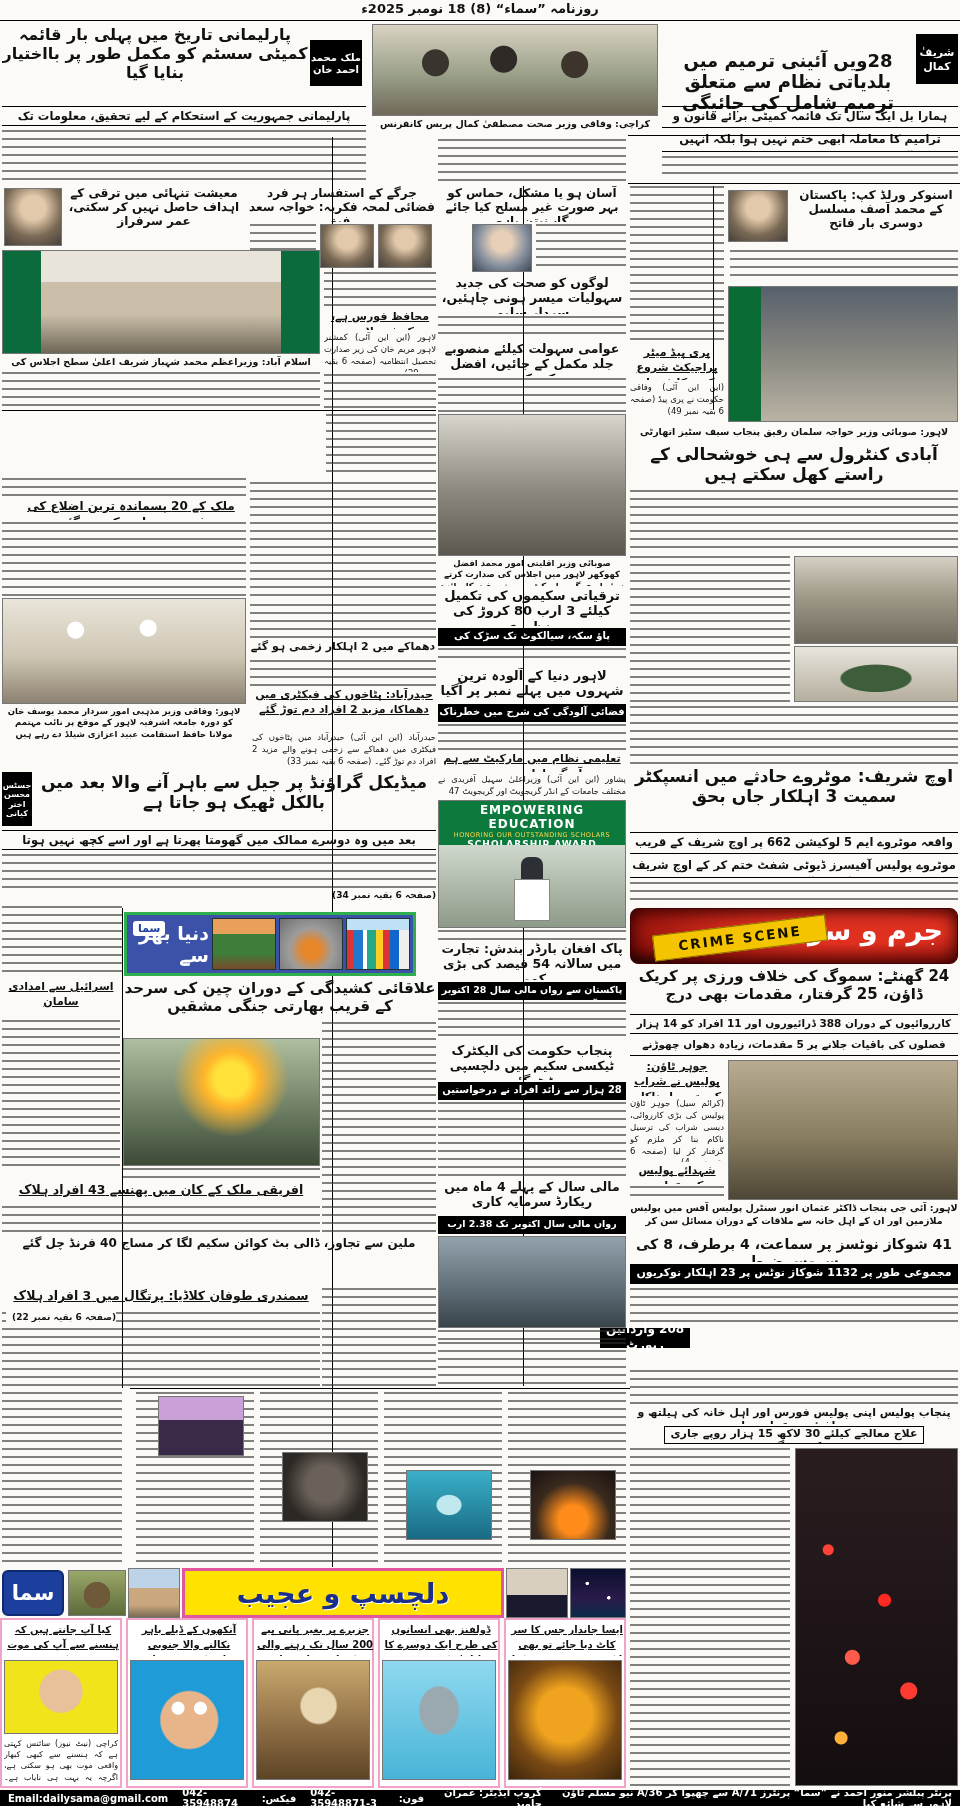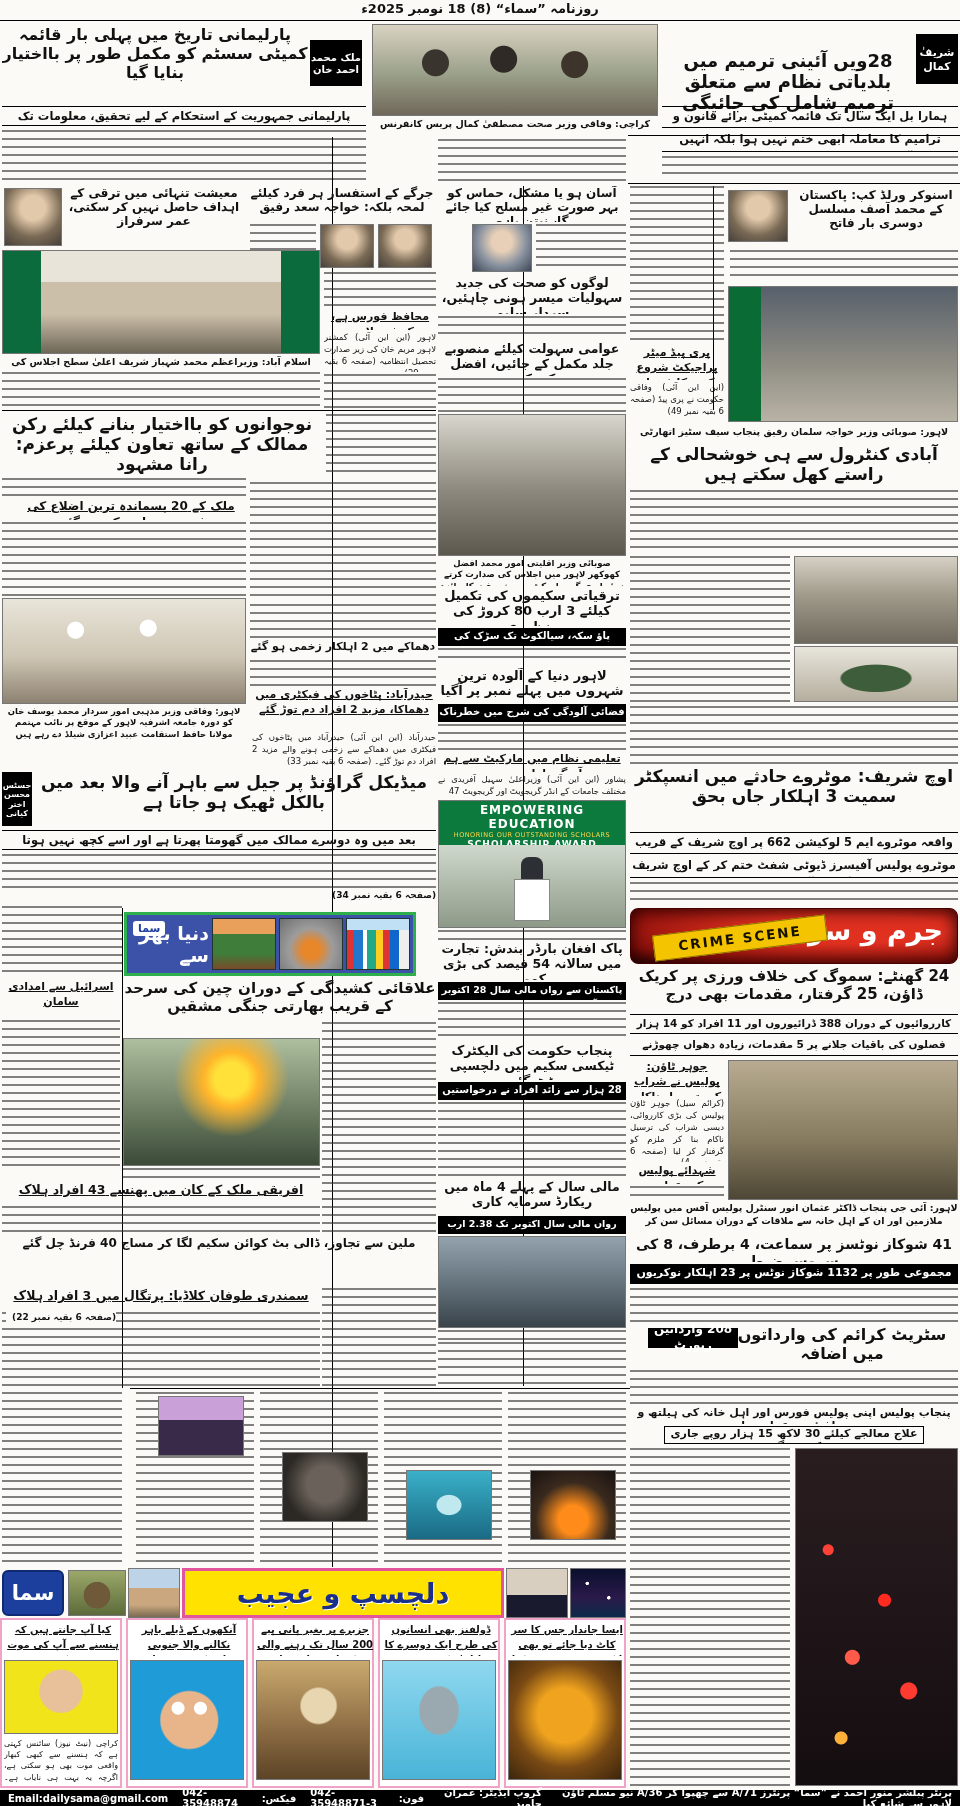--- a/index.html
+++ b/index.html
@@ -147,22 +147,21 @@
   <div class="abs cap" style="left:630px;top:1202px;width:328px;height:28px;">لاہور: آئی جی پنجاب ڈاکٹر عثمان انور سنٹرل پولیس آفس میں پولیس ملازمین اور ان کے اہل خانہ سے ملاقات کے دوران مسائل سن کر احکامات جاری کر رہے ہیں</div>
   <div class="abs minihead" style="left:630px;top:1060px;width:94px;height:36px;">جوہر ٹاؤن: پولیس نے شراب کی ترسیل ناکام بنا دی</div>
   <div class="abs minibody" style="left:630px;top:1098px;width:94px;height:64px;">(کرائم سیل) جوہر ٹاؤن پولیس کی بڑی کارروائی، دیسی شراب کی ترسیل ناکام بنا کر ملزم کو گرفتار کر لیا (صفحہ 6 بقیہ نمبر 4)</div>
   <div class="abs minihead" style="left:630px;top:1164px;width:94px;height:20px;">شہدائے پولیس کی عظیم قربانی</div>
   <div class="abs tx" style="left:630px;top:1186px;width:94px;height:16px;"></div>
 
   <div class="abs h" style="left:630px;top:1236px;width:328px;height:26px;font-size:14px;">41 شوکاز نوٹسز پر سماعت، 4 برطرف، 8 کی سروس ضبط</div>
   <div class="abs bar" style="left:630px;top:1264px;width:328px;height:20px;">مجموعی طور پر 1132 شوکاز نوٹس پر 23 اہلکار نوکریوں سے برطرف کئے گئے</div>
   <div class="abs tx" style="left:630px;top:1288px;width:328px;height:34px;"></div>
 
-  <div class="abs h" style="left:726px;top:1326px;width:232px;height:40px;font-size:16px;">سٹریٹ کرائم کی وارداتوں میں اضافہ</div>
-  <div class="abs badge" style="left:648px;top:1328px;width:90px;height:20px;">208 وارداتیں رپورٹ</div>
+  <div class="abs badge" style="left:600px;top:1328px;width:90px;height:20px;">208 وارداتیں رپورٹ</div>
   <div class="abs tx" style="left:630px;top:1370px;width:328px;height:34px;"></div>
   <div class="abs" style="left:630px;top:1406px;width:328px;height:18px;font-size:11px;font-weight:700;text-align:center;overflow:hidden;">پنجاب پولیس اپنی پولیس فورس اور اہل خانہ کی ہیلتھ و ویلفیئر پر عمل پیرا</div>
   <div class="abs" style="left:664px;top:1426px;width:260px;height:18px;font-size:11px;font-weight:700;text-align:center;border:1px solid #000;overflow:hidden;">علاج معالجے کیلئے 30 لاکھ 15 ہزار روپے جاری کر دیے گئے</div>
 
   <div class="abs photo ph-traffic" style="left:795px;top:1448px;width:163px;height:338px;"></div>
   <div class="abs tx" style="left:630px;top:1448px;width:160px;height:338px;"></div>
 
   <div class="abs tx" style="left:438px;top:139px;width:188px;height:44px;"></div>
   <div class="abs h" style="left:438px;top:186px;width:188px;height:36px;font-size:12px;">آسان ہو یا مشکل، حماس کو بہر صورت غیر مسلح کیا جائے گا، نیتن یاہو</div>
   <div class="abs photo ph-netanyahu" style="left:472px;top:224px;width:60px;height:48px;"></div>
@@ -207,39 +206,38 @@
   <div class="abs h" style="left:438px;top:1044px;width:188px;height:36px;font-size:12.5px;">پنجاب حکومت کی الیکٹرک ٹیکسی سکیم میں دلچسپی بڑھ گئی</div>
   <div class="abs bar" style="left:438px;top:1082px;width:188px;height:18px;font-size:10px;">28 ہزار سے زائد افراد نے درخواستیں جمع کرا دیں</div>
   <div class="abs tx" style="left:438px;top:1102px;width:188px;height:76px;"></div>
 
   <div class="abs h" style="left:438px;top:1180px;width:188px;height:34px;font-size:12.5px;">مالی سال کے پہلے 4 ماہ میں ریکارڈ سرمایہ کاری</div>
   <div class="abs bar" style="left:438px;top:1216px;width:188px;height:18px;font-size:9.5px;">رواں مالی سال اکتوبر تک 2.38 ارب ڈالر کی خالص سرمایہ کاری ریکارڈ</div>
   <div class="abs photo ph-assembly" style="left:438px;top:1236px;width:188px;height:92px;"></div>
   <div class="abs tx" style="left:438px;top:1330px;width:188px;height:10px;"></div>
   <div class="abs tx" style="left:438px;top:1342px;width:188px;height:44px;"></div>
 
-  <div class="abs h" style="left:248px;top:186px;width:188px;height:36px;font-size:12px;">جرگے کے استفسار ہر فرد کیلئے لمحہ بلکہ: خواجہ سعد رفیق</div>
+  <div class="abs h" style="left:248px;top:186px;width:188px;height:36px;font-size:12px;">جرگے کے استفسار ہر فرد فضائی لمحہ فکریہ: خواجہ سعد رفیق</div>
   <div class="abs photo ph-portrait" style="left:378px;top:224px;width:54px;height:44px;"></div>
   <div class="abs photo ph-portrait" style="left:320px;top:224px;width:54px;height:44px;"></div>
   <div class="abs tx" style="left:250px;top:224px;width:66px;height:44px;"></div>
 
   <div class="abs tx" style="left:324px;top:272px;width:112px;height:36px;"></div>
   <div class="abs minihead" style="left:324px;top:310px;width:112px;height:20px;">محافظ فورس ہے، کمشنر لاہور</div>
   <div class="abs minibody" style="left:324px;top:332px;width:112px;height:40px;">لاہور (این این آئی) کمشنر لاہور مریم خان کی زیر صدارت تحصیل انتظامیہ (صفحہ 6 بقیہ نمبر 29)</div>
   <div class="abs tx" style="left:324px;top:374px;width:112px;height:36px;"></div>
 
   <div class="abs h" style="left:64px;top:186px;width:180px;height:60px;font-size:12px;">معیشت تنہائی میں ترقی کے اہداف حاصل نہیں کر سکتی، عمر سرفراز</div>
   <div class="abs photo ph-portrait" style="left:4px;top:188px;width:58px;height:58px;"></div>
 
   <div class="abs photo ph-flags-meeting" style="left:2px;top:250px;width:318px;height:104px;"></div>
   <div class="abs cap" style="left:2px;top:356px;width:318px;height:14px;">اسلام آباد: وزیراعظم محمد شہباز شریف اعلیٰ سطح اجلاس کی صدارت کر رہے ہیں</div>
   <div class="abs tx" style="left:2px;top:372px;width:318px;height:38px;"></div>
 
   <div class="abs rule" style="left:2px;top:410px;width:434px;height:1px;"></div>
-  <div class="abs h" style="left:2px;top:414px;width:320px;height:60px;font-size:17px;">نوجوانوں کو بااختیار بنانے کیلئے رکن ممالک کے ساتھ تعاون کیلئے پرعزم: رانا مشہود</div>
   <div class="abs tx" style="left:326px;top:414px;width:110px;height:64px;"></div>
 
   <div class="abs tx" style="left:250px;top:482px;width:186px;height:118px;"></div>
   <div class="abs tx" style="left:2px;top:478px;width:244px;height:18px;"></div>
   <div class="abs minihead" style="left:2px;top:498px;width:258px;height:22px;font-size:12px;">ملک کے 20 پسماندہ ترین اضلاع کی فہرست جاری کر دی گئی</div>
   <div class="abs tx" style="left:2px;top:522px;width:244px;height:74px;"></div>
 
   <div class="abs photo ph-clerics" style="left:2px;top:598px;width:244px;height:106px;"></div>
   <div class="abs cap" style="left:2px;top:706px;width:244px;height:36px;font-size:8.5px;">لاہور: وفاقی وزیر مذہبی امور سردار محمد یوسف خان کو دورہ جامعہ اشرفیہ لاہور کے موقع پر نائب مہتمم مولانا حافظ استقامت عبید اعزازی شیلڈ دے رہے ہیں</div>
 

